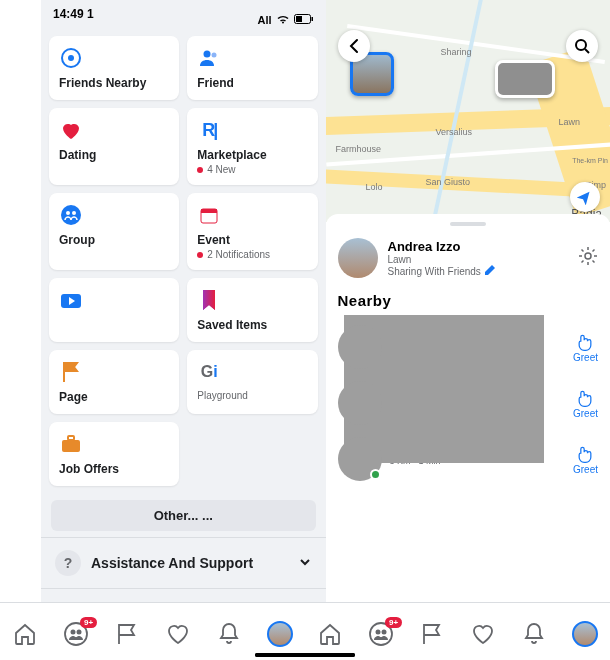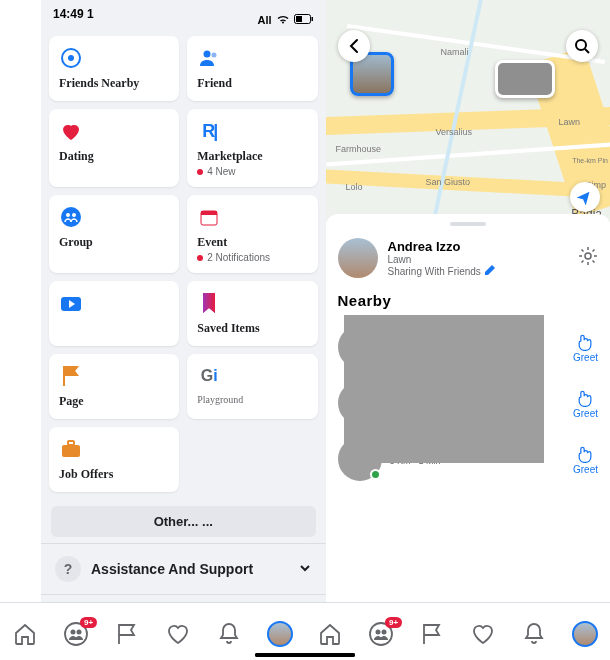--- a/index.html
+++ b/index.html
@@ -9,21 +9,21 @@
     
     
     .status-bar { height: 28px; display: flex; align-items: center; padding: 0 12px; font-size: 12px; font-weight: 600; background: #f0f2f5; justify-content: space-between; }
     .status-left { }
     .status-right { display: flex; align-items: center; gap: 4px; font-size: 11px; margin-top: 12px; }
     
     
     .menu-grid { display: grid; grid-template-columns: 1fr 1fr; gap: 8px; padding: 8px; }
     .menu-card { background: #fff; border-radius: 8px; padding: 10px 10px; min-height: 64px; box-shadow: 0 1px 2px rgba(0,0,0,0.08); display: flex; flex-direction: column; justify-content: flex-start; }
     .menu-icon { width: 24px; height: 24px; display: flex; align-items: center; justify-content: center; margin-bottom: 6px; }
-    .menu-label { font-size: 12px; font-weight: 600; color: #1c1e21; white-space: nowrap; overflow: hidden; font-family: Liberation Serif, serif; }
+    .menu-label { font-size: 12px; font-weight: 600; color: #1c1e21; white-space: nowrap; overflow: hidden; }
     .menu-sub { font-size: 10px; color: #65676b; display: flex; align-items: center; gap: 4px; margin-top: 2px; }
     .red-dot { width: 6px; height: 6px; background: #e41e3f; border-radius: 50%; display: inline-block; }
     
     .other-btn { margin: 6px 10px; background: #e4e6eb; border-radius: 6px; text-align: center; padding: 8px; font-size: 13px; font-weight: 600; color: #1c1e21; }
     
     .list-row { display: flex; align-items: center; padding: 12px 14px; font-size: 14px; font-weight: 600; color: #1c1e21; background: #f0f2f5; border-top: 1px solid #dadde1; }
     .list-row .row-icon { width: 26px; height: 26px; background: #e4e6eb; border-radius: 50%; display: flex; align-items: center; justify-content: center; margin-right: 10px; font-size: 14px; color: #65676b; }
     .chevron { margin-left: auto; }
     
     
@@ -254,26 +254,26 @@
 
     <div class="map-area">
 
       <div class="road-y" style="left:0;top:120px;width:100%;height:18px;transform:skewY(-2deg)"></div>
       <div class="road-y" style="left:0;top:185px;width:100%;height:14px;transform:skewY(3deg)"></div>
       <div class="road-y" style="right:0;top:60px;width:60px;height:160px;transform:rotate(-18deg)"></div>
       <div class="road-w" style="left:20px;top:50px;width:260px;height:4px;transform:rotate(8deg)"></div>
       <div class="road-w" style="left:0;top:160px;width:300px;height:4px;transform:rotate(-4deg)"></div>
       <div class="road-w" style="left:130px;top:0;width:4px;height:230px;background:#cfe8f5;transform:rotate(12deg)"></div>
 
-      <div class="map-label" style="left:115px;top:55px">Namali</div>
+      <div class="map-label" style="left:115px;top:55px">Sharing</div>
       <div class="map-label" style="right:30px;top:125px">Lawn</div>
       <div class="map-label" style="left:110px;top:135px">Versalius</div>
       <div class="map-label" style="left:10px;top:152px">Farmhouse</div>
       <div class="map-label" style="left:100px;top:185px">San Giusto</div>
-      <div class="map-label" style="left:20px;top:190px">Lolo</div>
+      <div class="map-label" style="left:40px;top:190px">Lolo</div>
       <div class="map-label" style="right:4px;top:188px">Pimp</div>
       <div class="map-label" style="right:8px;top:215px;font-size:12px;color:#555">Badia</div>
       <div class="map-label" style="right:2px;top:165px;font-size:7px">The-km Pin</div>
 
       <div class="map-pin sel" style="left:24px;top:60px"></div>
       <div class="map-pin" style="right:55px;top:68px;width:60px;height:38px"></div>
 
       <div class="recenter">
         <svg width="16" height="16" viewBox="0 0 16 16">
             <path d="M8 1l6 13-6-3-6 3z" fill="#1877f2" transform="rotate(40 8 8)"></path>

